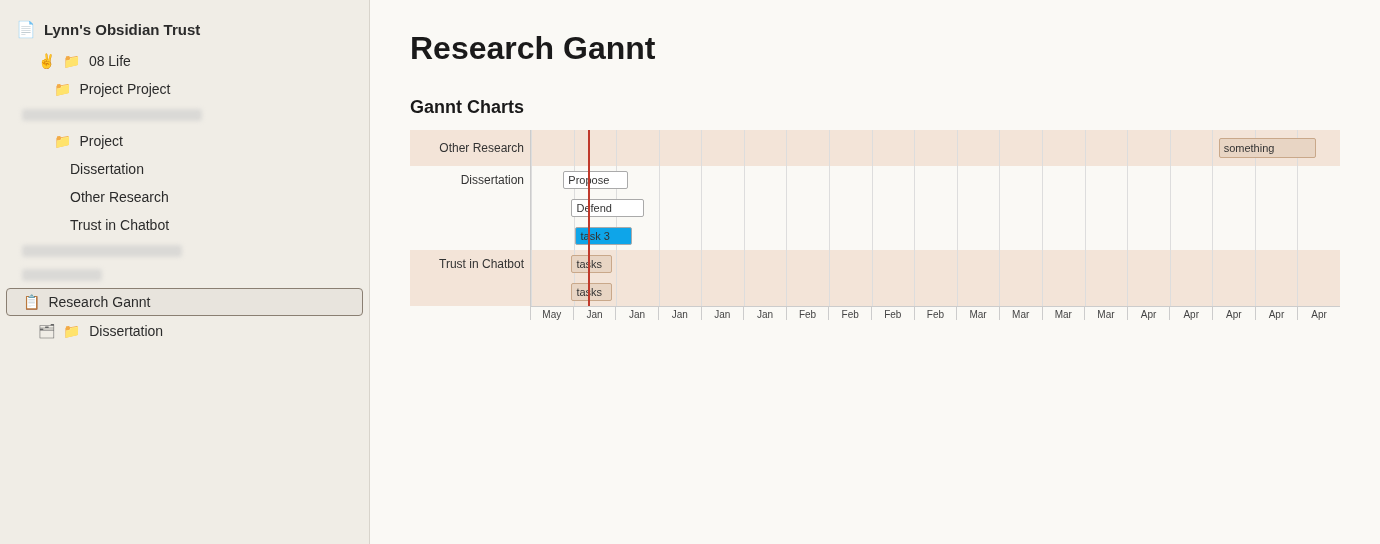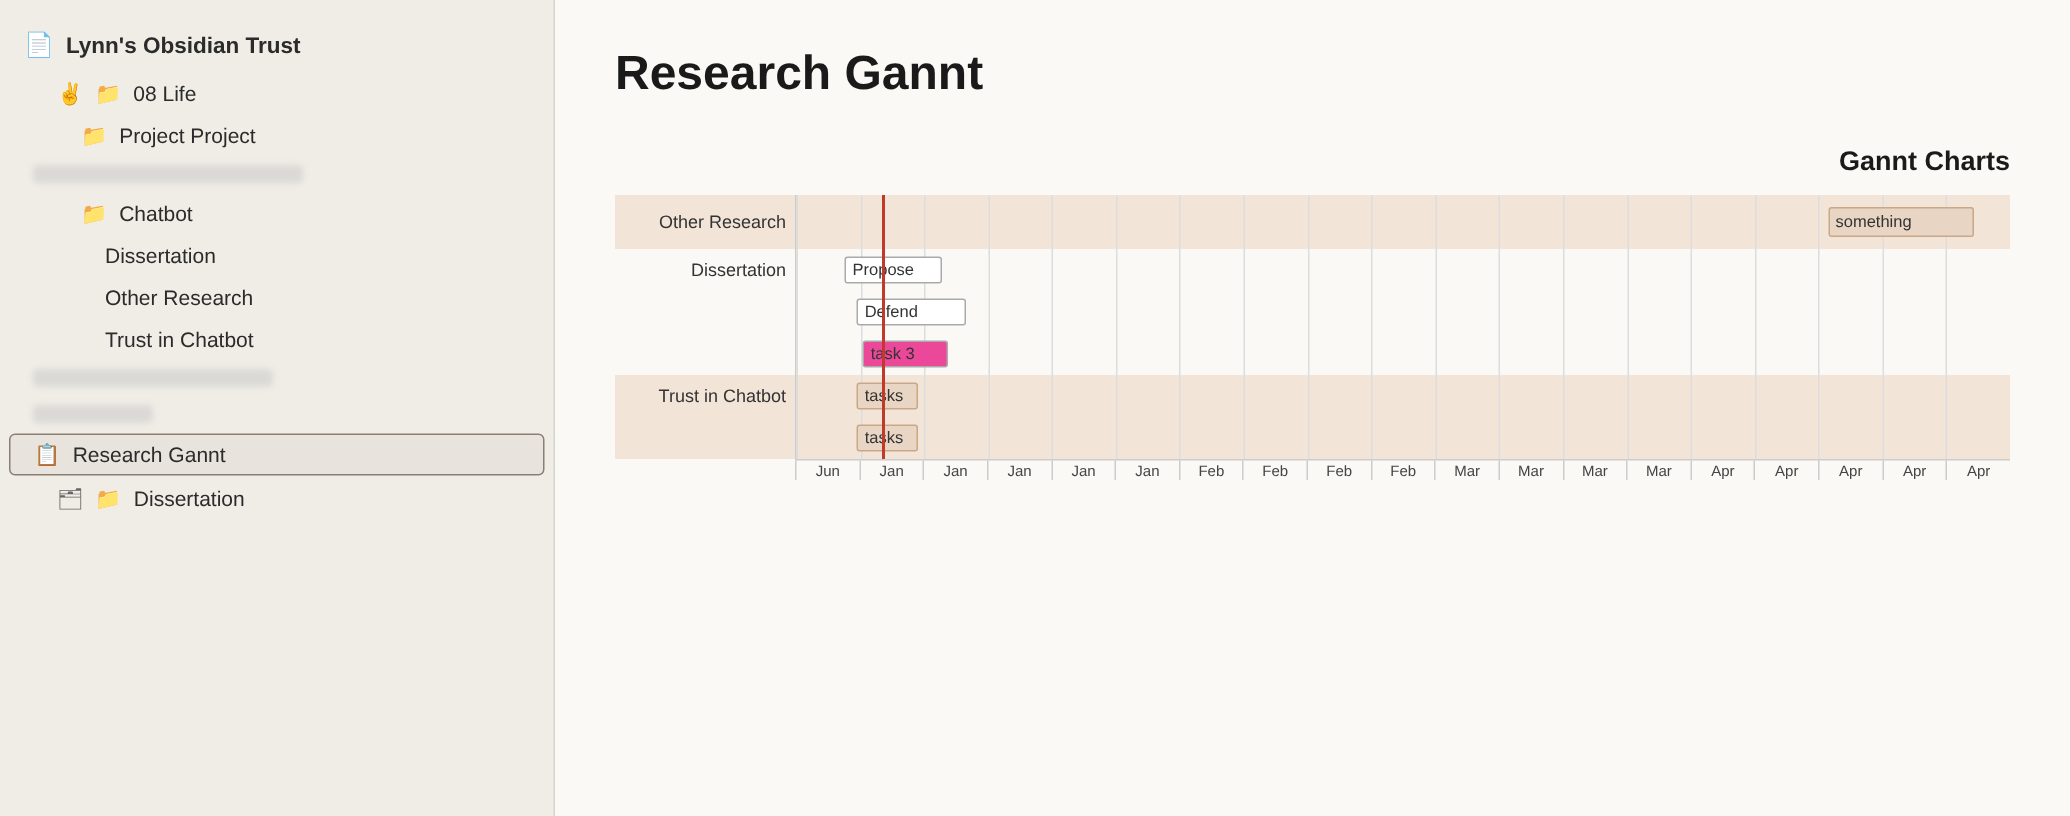--- a/index.html
+++ b/index.html
@@ -93,21 +93,21 @@
       margin-bottom: 30px;
     }
 
     
     .gantt-container {
       background: #faf9f5;
       border: none;
       min-width: 760px;
     }
     .gantt-title {
-      text-align: right;
+      text-align: left;
       font-size: 18px;
       font-weight: 600;
       color: #1a1a1a;
       margin-bottom: 12px;
     }
     .gantt-chart {
       position: relative;
       width: 100%;
     }
 
@@ -154,21 +154,21 @@
     <span class="item-icon">📁</span>
     <span>Project Project</span>
   </div>
 
   <div class="blurred-item sidebar-item-indent3">
     <div class="blurred-text" style="width:180px;"></div>
   </div>
 
   <div class="sidebar-item sidebar-item-indent2">
     <span class="item-icon">📁</span>
-    <span>Chatbot</span>
+    <span>Project</span>
   </div>
 
   <div class="sidebar-item sidebar-item-indent3">
     <span>Dissertation</span>
   </div>
 
   <div class="sidebar-item sidebar-item-indent3">
     <span>Other Research</span>
   </div>
 
@@ -321,21 +321,21 @@
               <div style="flex:1;border-left:1px solid #ddd;"></div>
               <div style="flex:1;border-left:1px solid #ddd;"></div>
               <div style="flex:1;border-left:1px solid #ddd;"></div>
               <div style="flex:1;border-left:1px solid #ddd;"></div>
               <div style="flex:1;border-left:1px solid #ddd;"></div>
               <div style="flex:1;border-left:1px solid #ddd;"></div>
               <div style="flex:1;border-left:1px solid #ddd;"></div>
               <div style="flex:1;border-left:1px solid #ddd;"></div>
           </div>
           <div style="position:absolute;top:0;bottom:0;left:7%;width:2px;background:#c0392b;z-index:10;"></div>
-          <div style="position:absolute;height:18px;top:50%;transform:translateY(-50%);left:5.5%;width:7%;background:#ec4899;border:1px solid #aaa;border-radius:2px;display:flex;align-items:center;padding:0 4px;font-size:11px;color:#333;white-space:nowrap;">
+          <div style="position:absolute;height:18px;top:50%;transform:translateY(-50%);left:5.5%;width:7%;background:#0ea5e9;border:1px solid #aaa;border-radius:2px;display:flex;align-items:center;padding:0 4px;font-size:11px;color:#333;white-space:nowrap;">
             <span>task 3</span>
           </div>
         </div>
       </div>
 
       <div style="display:flex; min-height:28px; align-items:stretch; background:#f3e4d8;">
         <div style="width:120px;min-width:120px;font-size:12px;color:#333;display:flex;align-items:center;padding:4px 6px 4px 0;flex-shrink:0;justify-content:flex-end;">
           <span>Trust in Chatbot</span>
         </div>
         <div style="flex:1;position:relative;border-left:1px solid #ccc;">
@@ -394,21 +394,21 @@
           <div style="position:absolute;top:0;bottom:0;left:7%;width:2px;background:#c0392b;z-index:10;"></div>
           <div style="position:absolute;height:18px;top:50%;transform:translateY(-50%);left:5%;width:5%;background:#e8d5c4;border:1px solid #c9a88a;border-radius:2px;display:flex;align-items:center;padding:0 4px;font-size:11px;color:#333;">
             <span>tasks</span>
           </div>
         </div>
       </div>
 
       <div class="gantt-axis">
         <div class="axis-spacer"></div>
         <div class="axis-months" id="axis-months-container">
-        <div class="axis-month">Jun</div>
+        <div class="axis-month">May</div>
             <div class="axis-month">Jan</div>
             <div class="axis-month">Jan</div>
             <div class="axis-month">Jan</div>
             <div class="axis-month">Jan</div>
             <div class="axis-month">Jan</div>
             <div class="axis-month">Feb</div>
             <div class="axis-month">Feb</div>
             <div class="axis-month">Feb</div>
             <div class="axis-month">Feb</div>
             <div class="axis-month">Mar</div>

